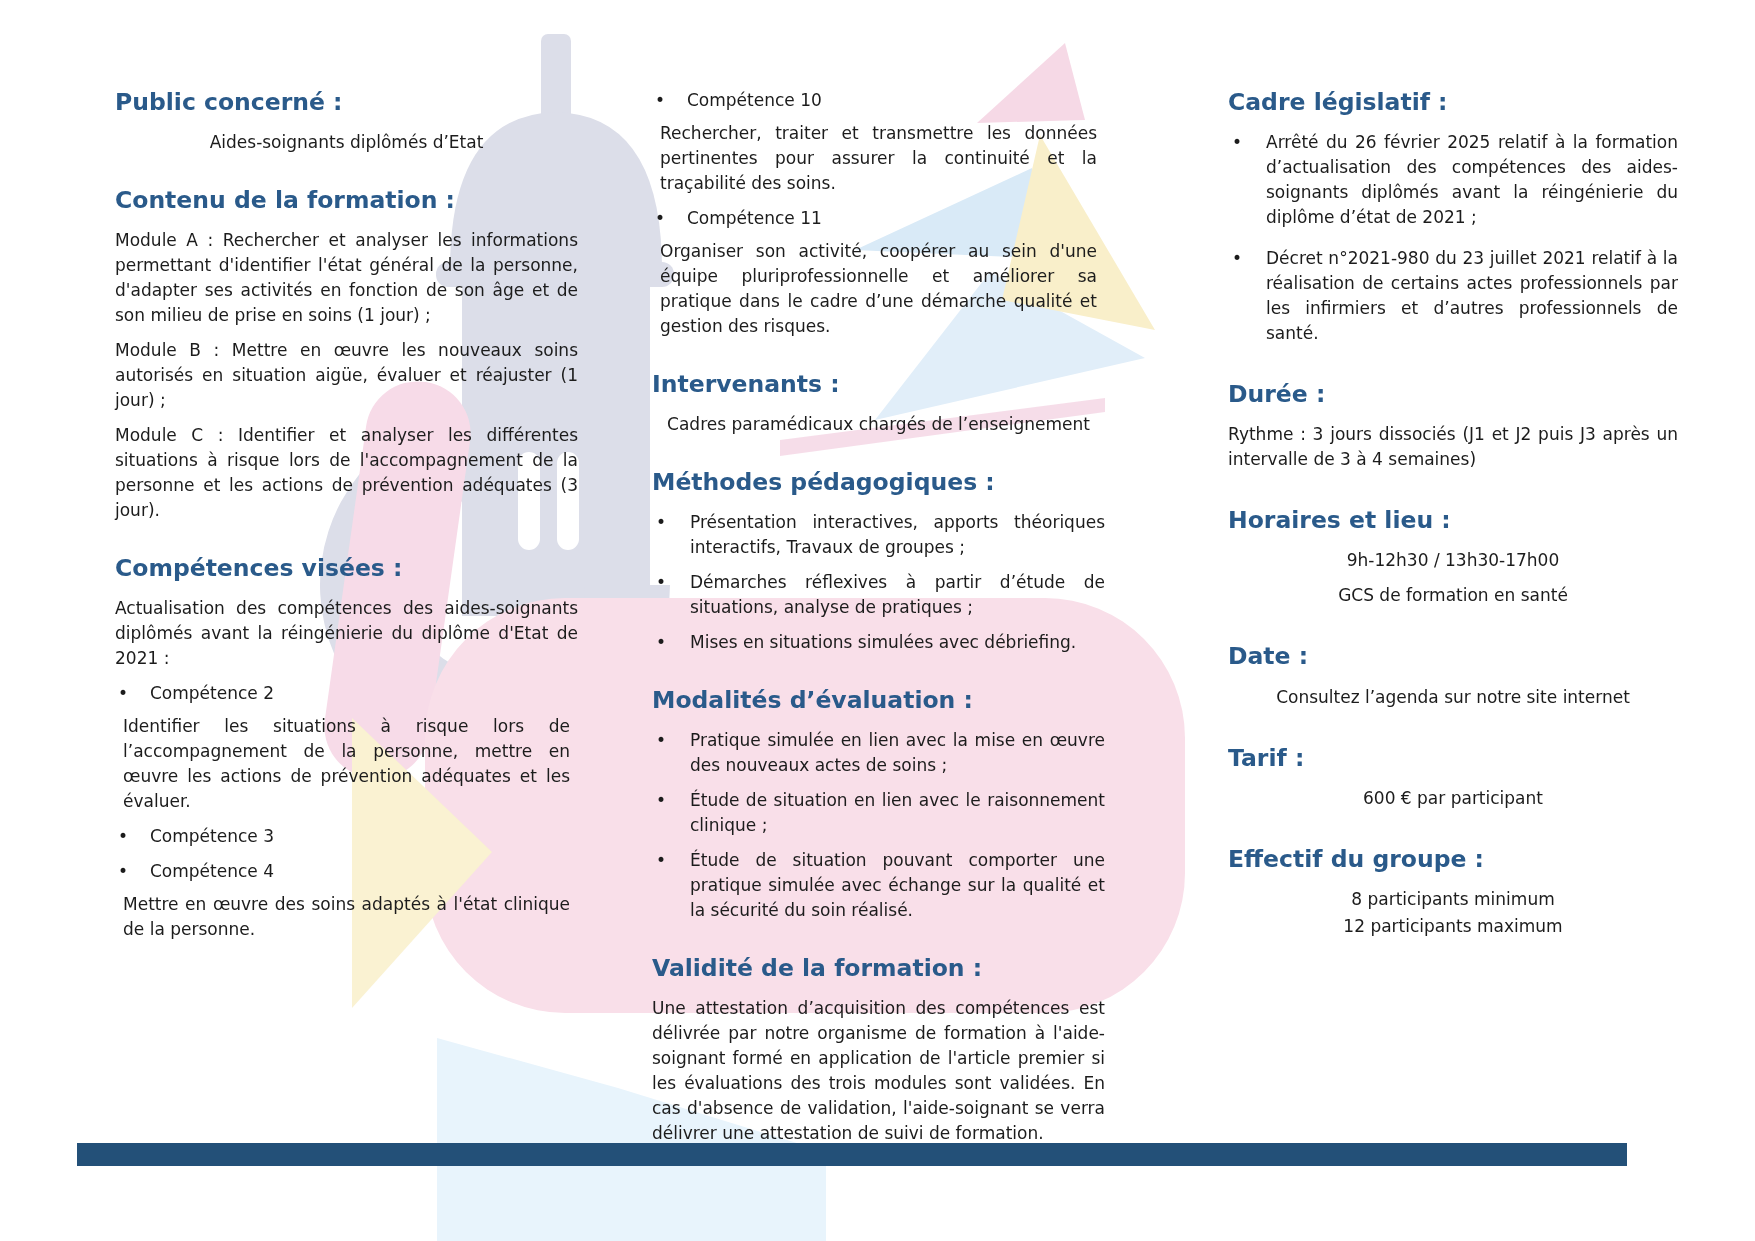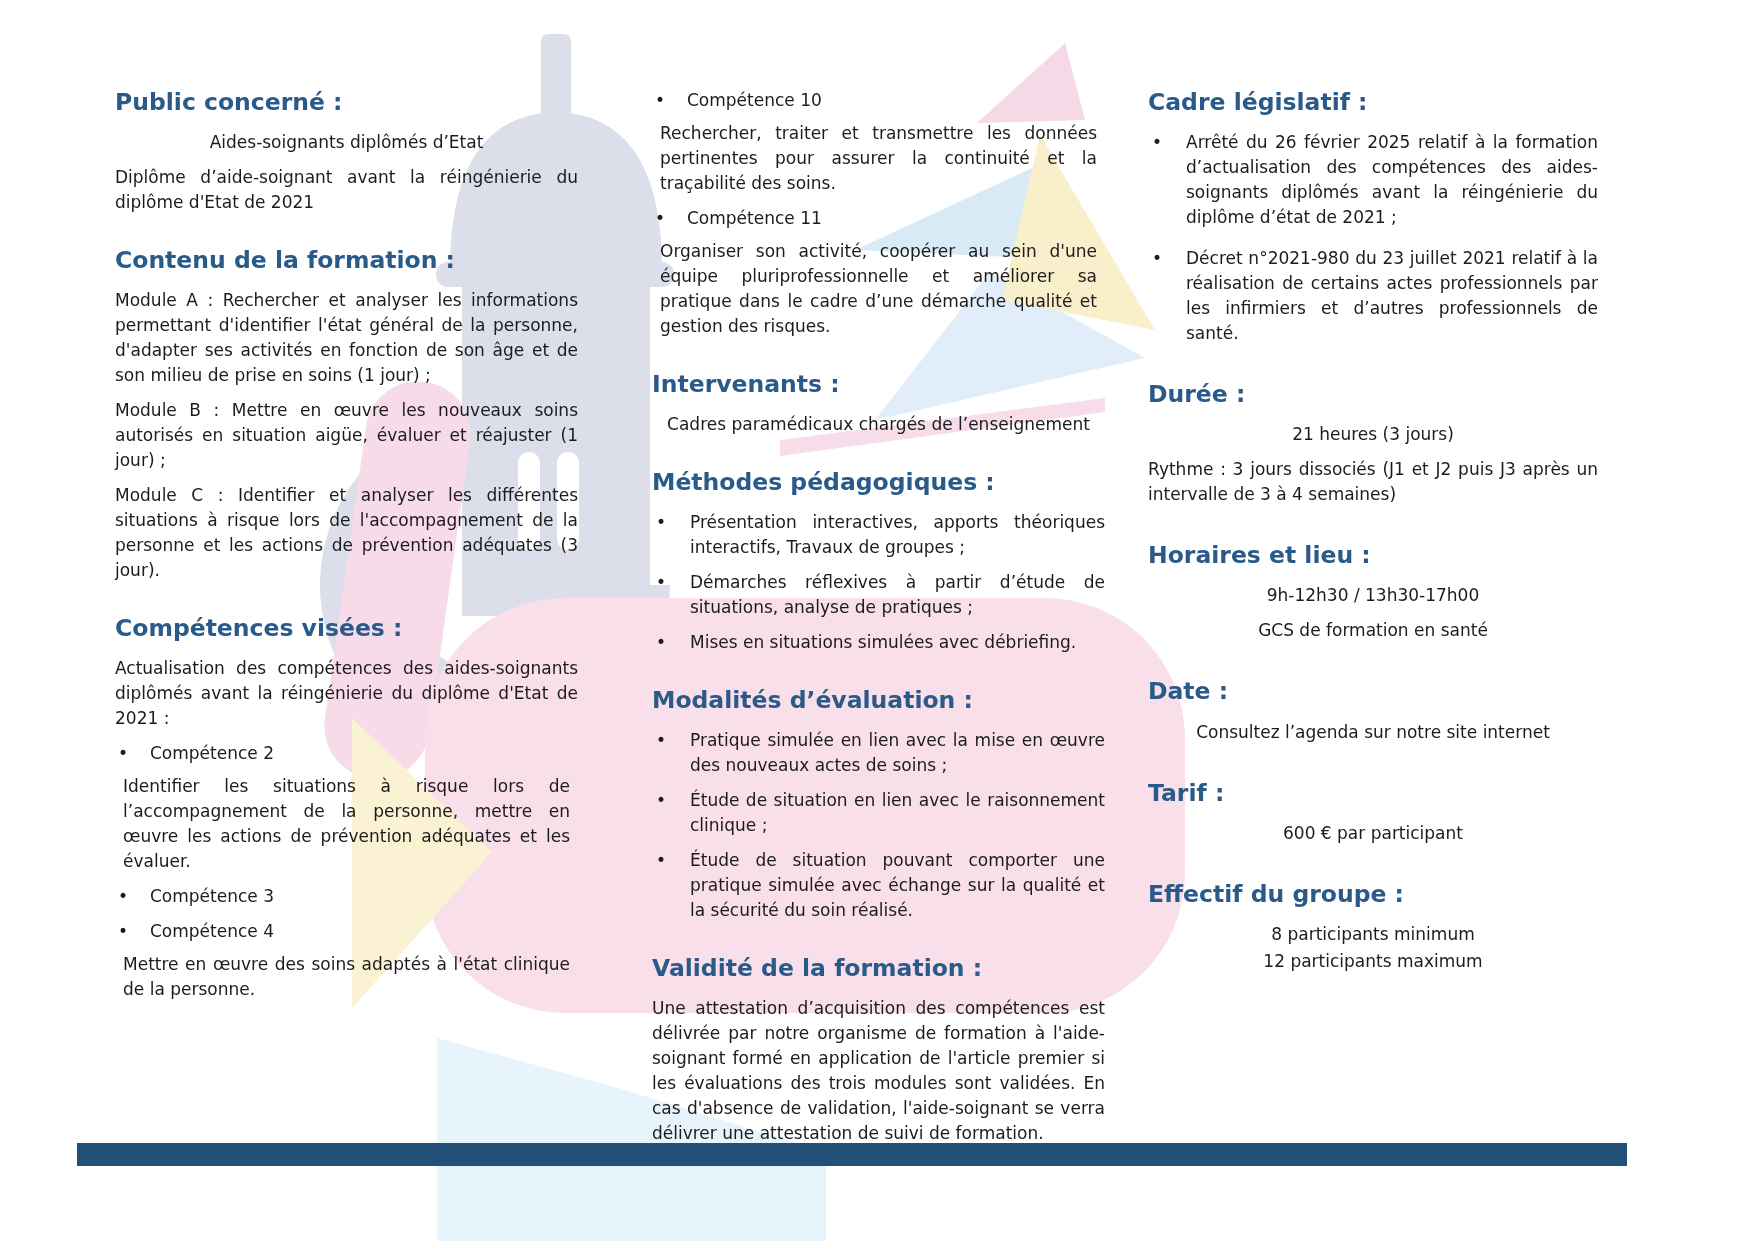--- a/index.html
+++ b/index.html
@@ -16,21 +16,21 @@
   #bg-art{position:absolute;left:0;top:0;width:1755px;height:1241px;z-index:0;}
   
   .footer-bar{
     position:absolute;left:77px;top:1143px;width:1550px;height:23px;
     background:#235078;z-index:2;
   }
   
   .col{position:absolute;top:88px;z-index:1;font-size:17px;line-height:1.47;}
   #col-left{left:115px;width:463px;}
   #col-middle{left:652px;width:453px;}
-  #col-right{left:1148px;width:450px;}
+  #col-right{left:1228px;width:450px;}
   h2.sec{
     font-size:23.5px;line-height:1.2;font-weight:bold;color:#2a5a8a;
     margin:31px 0 14px 0;letter-spacing:0;
   }
   .col > h2.sec:first-child{margin-top:0;}
   p{margin:0 0 10px 0;text-align:justify;}
   p.nj{text-align:center;}
   
   .b-row{display:block;position:relative;padding-left:35px;margin:0;}
   .b-row .bullet{position:absolute;left:3px;top:0;}
@@ -71,21 +71,20 @@
     <polygon points="437,1241 437,1038 618,1088 826,1152 826,1241" fill="#e8f4fc"></polygon>
 
     <polygon points="1040,135 1155,330 1002,300" fill="#f9efca"></polygon>
     <polygon points="352,718 352,1008 492,852" fill="#faf2d2"></polygon>
   </svg>
 
   <div class="col" id="col-left">
     <h2 class="sec">Public concerné :</h2>
     <p class="nj">Aides-soignants diplômés d’Etat</p>
 
-    <p>Diplôme d’aide-soignant avant la réingénierie du diplôme d'Etat de 2021</p>
 
     <h2 class="sec">Contenu de la formation :</h2>
     <p>Module A : Rechercher et analyser les informations permettant d'identifier l'état général de la personne, d'adapter ses activités en fonction de son âge et de son milieu de prise en soins (1 jour) ;</p>
     <p>Module B : Mettre en œuvre les nouveaux soins autorisés en situation aigüe, évaluer et réajuster (1 jour) ;</p>
     <p>Module C : Identifier et analyser les différentes situations à risque lors de l'accompagnement de la personne et les actions de prévention adéquates (3 jour).</p>
 
     <h2 class="sec">Compétences visées :</h2>
     <p>Actualisation des compétences des aides-soignants diplômés avant la réingénierie du diplôme d'Etat de 2021 :</p>
 
     <div class="comp-item">
@@ -166,21 +165,20 @@
     <div class="li">
       <span class="bullet">•</span>
       <span>Arrêté du 26 février 2025 relatif à la formation d’actualisation des compétences des aides-soignants diplômés avant la réingénierie du diplôme d’état de 2021 ;</span>
     </div>
     <div class="li">
       <span class="bullet">•</span>
       <span>Décret n°2021-980 du 23 juillet 2021 relatif à la réalisation de certains actes professionnels par les infirmiers et d’autres professionnels de santé.</span>
     </div>
 
     <h2 class="sec">Durée :</h2>
-    <p class="nj">21 heures (3 jours)</p>
     <p>Rythme : 3 jours dissociés (J1 et J2 puis J3 après un intervalle de 3 à 4 semaines)</p>
 
     <h2 class="sec">Horaires et lieu :</h2>
     <p class="nj">9h-12h30 / 13h30-17h00</p>
     <p class="nj">GCS de formation en santé</p>
 
     <h2 class="sec">Date :</h2>
     <p class="nj">Consultez l’agenda sur notre site internet</p>
 
     <h2 class="sec">Tarif :</h2>

